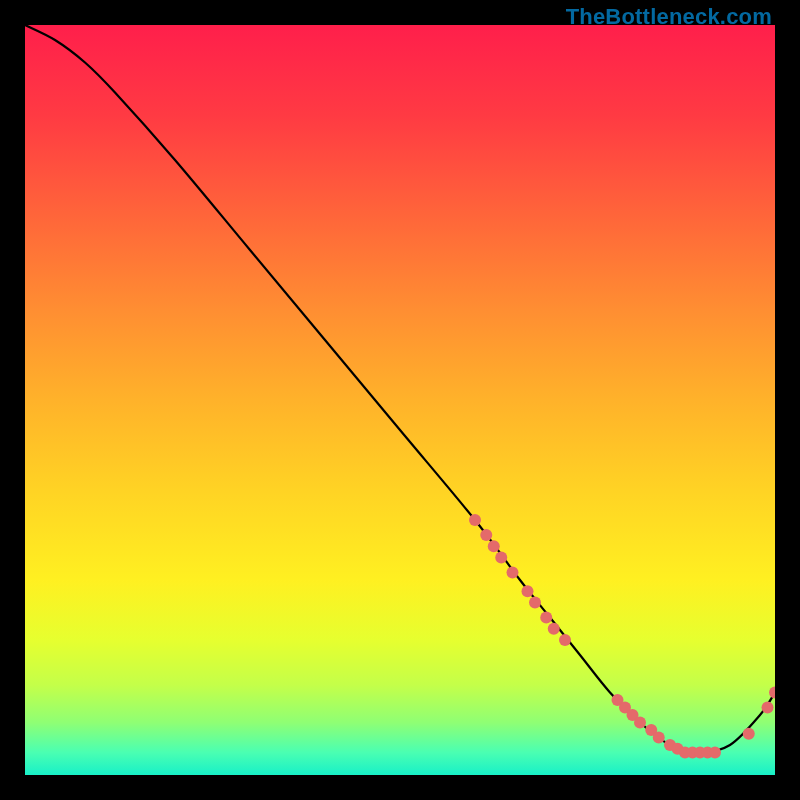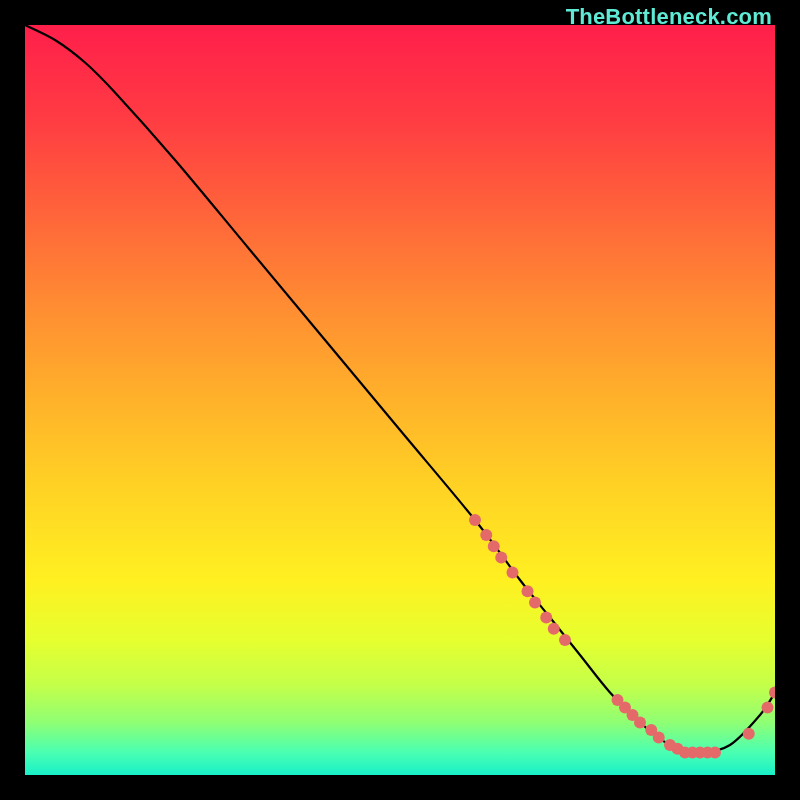--- a/index.html
+++ b/index.html
@@ -21,21 +21,21 @@
     position: absolute;
     left: 25px;
     top: 25px;
     width: 750px;
     height: 750px;
   }
   .watermark {
     position: absolute;
     top: 4px;
     right: 28px;
-    color: #5eead4;
+    color: #0369a1;
     font-size: 22px;
     font-weight: 600;
     letter-spacing: 0.2px;
     user-select: none;
     text-align: right;
   }
   svg { display: block; }
 </style>
 </head>
 <body>

